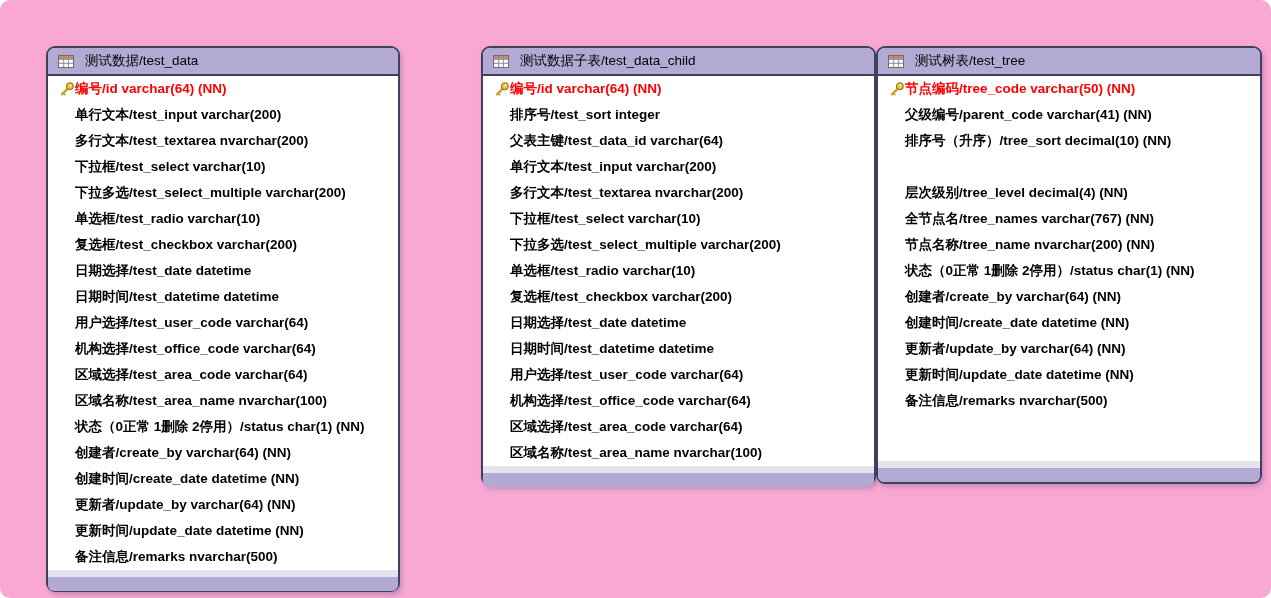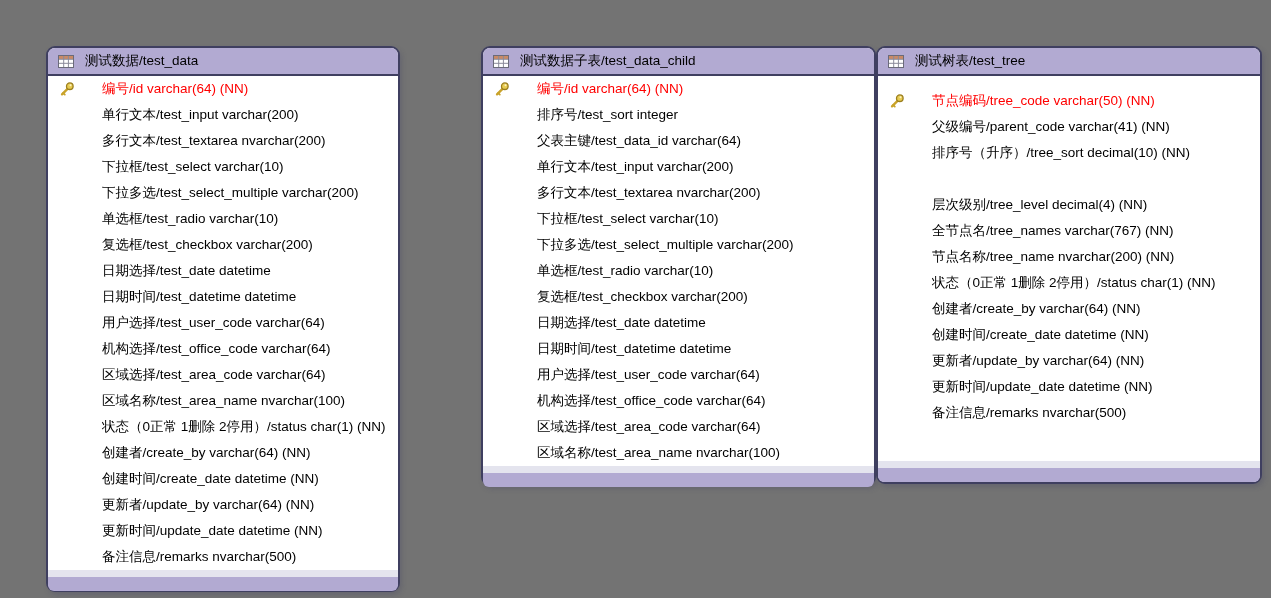--- a/index.html
+++ b/index.html
@@ -5,54 +5,55 @@
   :root{
     --header-fill:#b2aad2;
     --border:#3f3f60;
     --pk-red:#ff0000;
     --field-text:#000000;
     --footer-strip:#e4e4ee;
     --body-fill:#ffffff;
   }
   html,body{margin:0;padding:0;background:#ffffff;}
   #canvas{
-    position:relative;width:1271px;height:598px;background:#737373;overflow:hidden;
+    position:relative;width:1271px;height:598px;background:#f9a8d4;overflow:hidden;
     font-family:"Liberation Sans","DejaVu Sans",sans-serif;
+    border-radius:10px;
     -webkit-font-smoothing:antialiased;
   }
   .entity{
     position:absolute;top:46px;
     display:flex;flex-direction:column;
     background:var(--body-fill);
     border:2px solid var(--border);
     border-radius:9px;
     box-shadow:2px 3px 5px rgba(70,70,100,0.28);
     box-sizing:border-box;
   }
   #entity-0{left:46px;width:354px;height:546px;}
   #entity-1{left:481px;width:395px;height:440px;}
-  #entity-2{left:876px;width:386px;height:438px;gap:12px;}
+  #entity-2{left:876px;width:386px;height:438px;}
   .entity-header{
     flex:0 0 26px;height:26px;
     background:var(--header-fill);
     border-bottom:2px solid var(--border);
     border-radius:7px 7px 0 0;
     display:flex;align-items:center;
     padding-left:9px;
     font-size:13.5px;color:#000;
   }
   .entity-title{margin-left:11px;white-space:nowrap;}
   .entity-body{flex:0 0 auto;}
   .field-row{
     height:26px;display:flex;align-items:center;
     padding-left:10px;box-sizing:border-box;
     font-size:13.5px;color:var(--field-text);white-space:nowrap;
   }
   .icon-slot{width:17px;height:17px;display:inline-flex;align-items:center;justify-content:center;flex:0 0 17px;}
-  .field-label{margin-left:27px;}
+  .field-label{font-weight:bold;}
   .field-row.pk .field-label{color:var(--pk-red);}
   .entity-footer{margin-top:auto;flex:0 0 auto;}
   .footer-strip{height:7px;background:var(--footer-strip);}
   .footer-bar{height:14px;background:var(--header-fill);border-radius:0 0 6px 6px;}
   svg{display:block;}
 </style>
 </head>
 <body>
 
 <div id="canvas">

